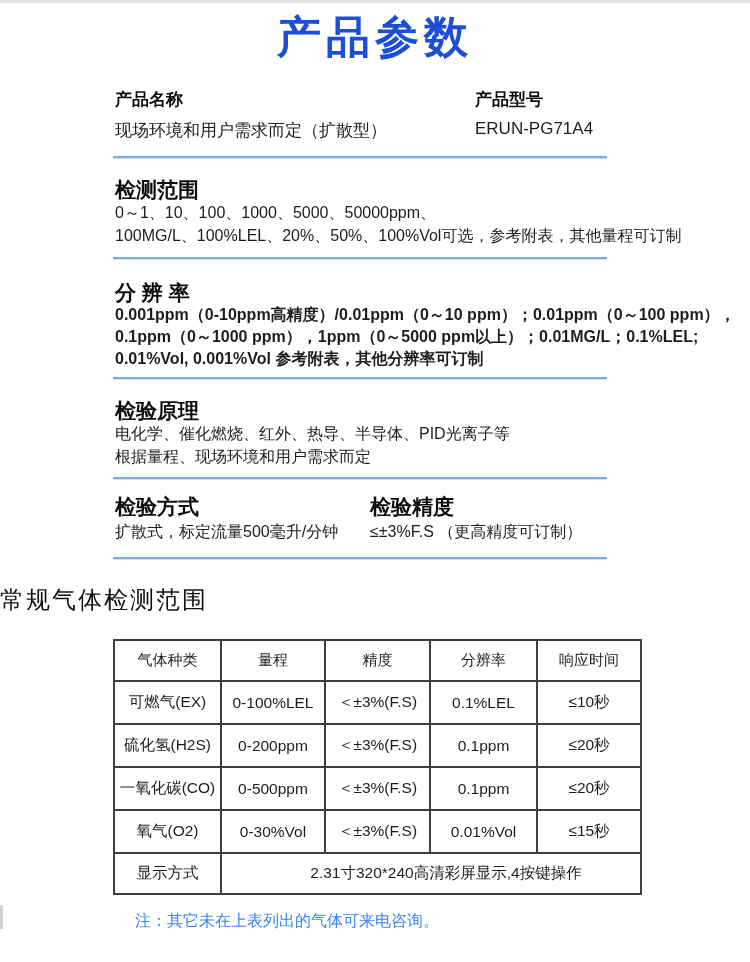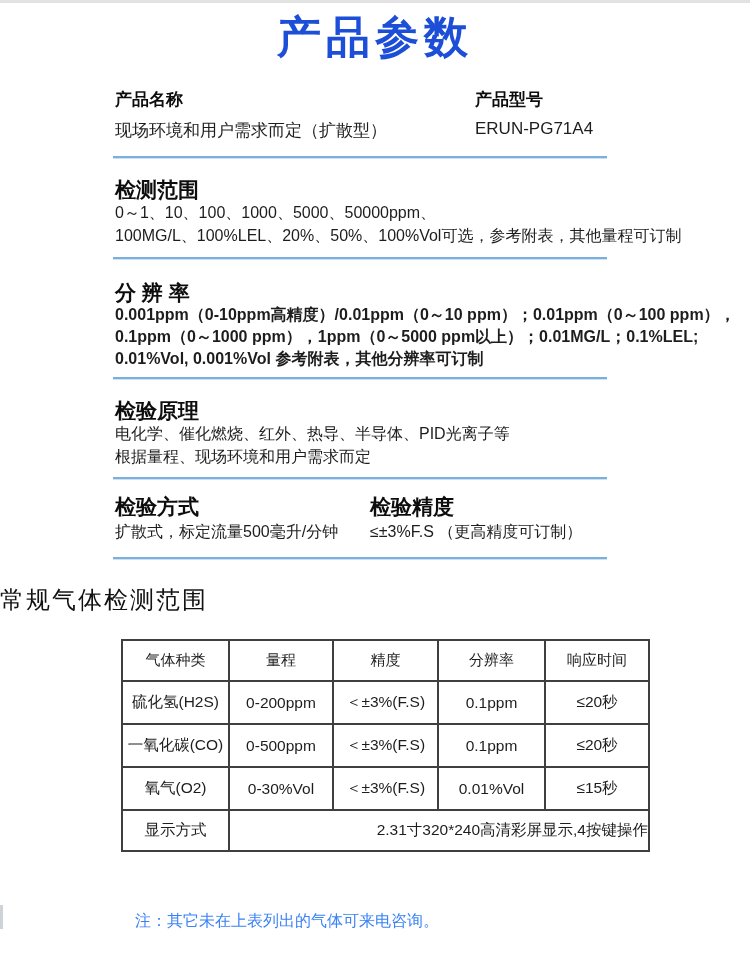--- a/index.html
+++ b/index.html
@@ -38,31 +38,31 @@
   .b-method{position:absolute;left:115px;top:522px;font-size:16px;white-space:nowrap;}
   .h-acc{left:370px;top:493px}
   .b-acc{position:absolute;left:370px;top:522px;font-size:16px;white-space:nowrap;}
 
   .table-title{
     position:absolute;left:0;top:584px;width:750px;
     font-size:24px;font-weight:500;letter-spacing:2px;color:#111;
   }
 
   table.spec{
-    position:absolute;left:121px;top:639px;width:517px;
+    position:absolute;left:113px;top:639px;width:517px;
     border-collapse:collapse;table-layout:fixed;
   }
   table.spec td{
     border:2px solid #3f3f3f;text-align:center;vertical-align:middle;
     font-size:15.5px;color:#1d1d1d;padding:0;
   }
   table.spec tr.hdr td{height:39px;font-size:15px;}
   table.spec tr.row td{height:41px;}
   table.spec tr.ftr td{height:39px;margin-left:22px;}
-  table.spec td.span-val{text-align:right;padding-left:30px;}
+  table.spec td.span-val{text-align:center;padding-left:30px;}
   .c1{width:105px}.c2{width:102px}.c3{width:103px}.c4{width:105px}.c5{width:102px}
 
   .note{position:absolute;left:135px;top:911px;font-size:16px;color:#3b82f6;white-space:nowrap;}
 </style>
 </head>
 <body>
 
 <div class="top-strip"></div>
 <div class="edge-mark"></div>
 
@@ -112,20 +112,27 @@
 <table class="spec">
   <tbody>
       <tr class="hdr">
     <td class="c1">气体种类</td>
     <td class="c2">量程</td>
     <td class="c3">精度</td>
     <td class="c4">分辨率</td>
     <td class="c5">响应时间</td>
   </tr>
   <tr class="row">
+    <td>可燃气(EX)</td>
+    <td>0-100%LEL</td>
+    <td>＜±3%(F.S)</td>
+    <td>0.1%LEL</td>
+    <td>≤10秒</td>
+  </tr>
+  <tr class="row">
     <td>硫化氢(H2S)</td>
     <td>0-200ppm</td>
     <td>＜±3%(F.S)</td>
     <td>0.1ppm</td>
     <td>≤20秒</td>
   </tr>
   <tr class="row">
     <td>一氧化碳(CO)</td>
     <td>0-500ppm</td>
     <td>＜±3%(F.S)</td>

